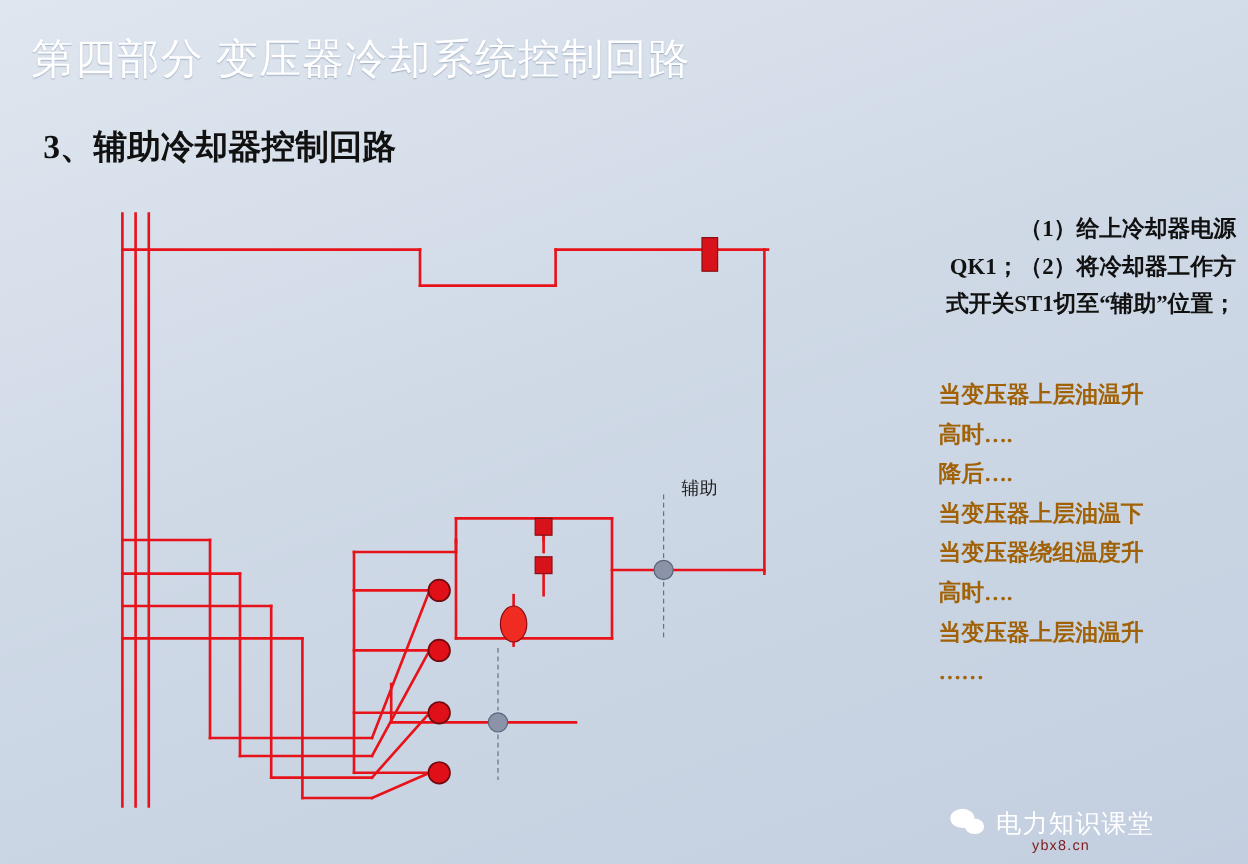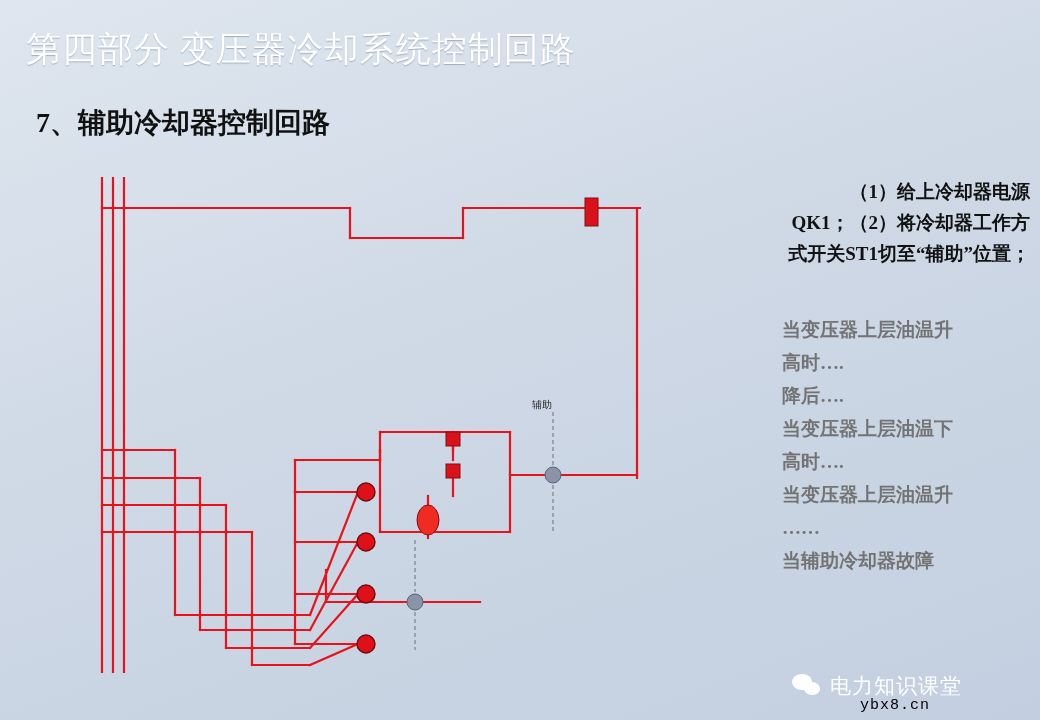--- a/index.html
+++ b/index.html
@@ -55,21 +55,21 @@
     color: #111111;
     text-indent: 12px;
     text-align: right;
   }
   .notes-red {
     margin-top: 44px;
     font-family: "Liberation Serif", serif;
     font-weight: bold;
     font-size: 19px;
     line-height: 33px;
-    color: #737373;
+    color: #a16207;
   }
   .notes-red div {
     white-space: nowrap;
   }
 
   
   .footer {
     position: absolute;
     left: 792px;
     top: 672px;
@@ -94,52 +94,53 @@
     font-size: 21px;
     color: #ffffff;
     letter-spacing: 1px;
     white-space: nowrap;
     text-align: center;
   }
   .watermark {
     position: absolute;
     left: 860px;
     top: 697px;
-    font-family: Liberation Mono, monospace;
-    font-size: 15px;
-    color: #000000;
+    font-family: Liberation Sans, sans-serif;
+    font-size: 12px;
+    color: #7f1d1d;
     letter-spacing: 1px;
   }
 
   
   .schematic {
     position: absolute;
     left: 80px;
     top: 160px;
     width: 690px;
     height: 530px;
   }
   .schematic svg {
     display: block;
   }
   .diagram-label {
     position: absolute;
     font-family: "Liberation Sans", sans-serif;
-    font-size: 10px;
+    font-size: 15px;
     color: #222222;
     white-space: nowrap;
+    margin-left: 36px;
   }
 </style>
 </head>
 <body>
 
 <div class="slide">
 
   <div class="title-main">第四部分 变压器冷却系统控制回路</div>
-  <div class="title-sub">7、辅助冷却器控制回路</div>
+  <div class="title-sub">3、辅助冷却器控制回路</div>
 
   <div class="schematic">
     <svg width="690" height="530" viewBox="0 0 690 530">
       <g stroke="#e8131a" stroke-width="2.2" fill="none" stroke-linecap="square">
 
         <line x1="22" y1="18" x2="22" y2="512"></line>
         <line x1="33" y1="18" x2="33" y2="512"></line>
         <line x1="44" y1="18" x2="44" y2="512"></line>
 
         <line x1="22" y1="48" x2="270" y2="48"></line>
@@ -226,24 +227,24 @@
     <div class="diagram-label" style="left:452px; top:238px;">辅助</div>
   </div>
 
   <div class="notes">
     <div class="notes-black">（1）给上冷却器电源QK1；（2）将冷却器工作方式开关ST1切至“辅助”位置；</div>
     <div class="notes-red">
       <div>当变压器上层油温升</div>
       <div>高时….</div>
       <div>降后….</div>
       <div>当变压器上层油温下</div>
+      <div>当变压器绕组温度升</div>
       <div>高时….</div>
       <div>当变压器上层油温升</div>
       <div>……</div>
-      <div>当辅助冷却器故障</div>
     </div>
   </div>
 
   <div class="footer">
     <span class="wechat-icon">
       <span class="b1"></span>
         <span class="b2"></span>
     </span>
     <span class="footer-text">电力知识课堂</span>
   </div>

